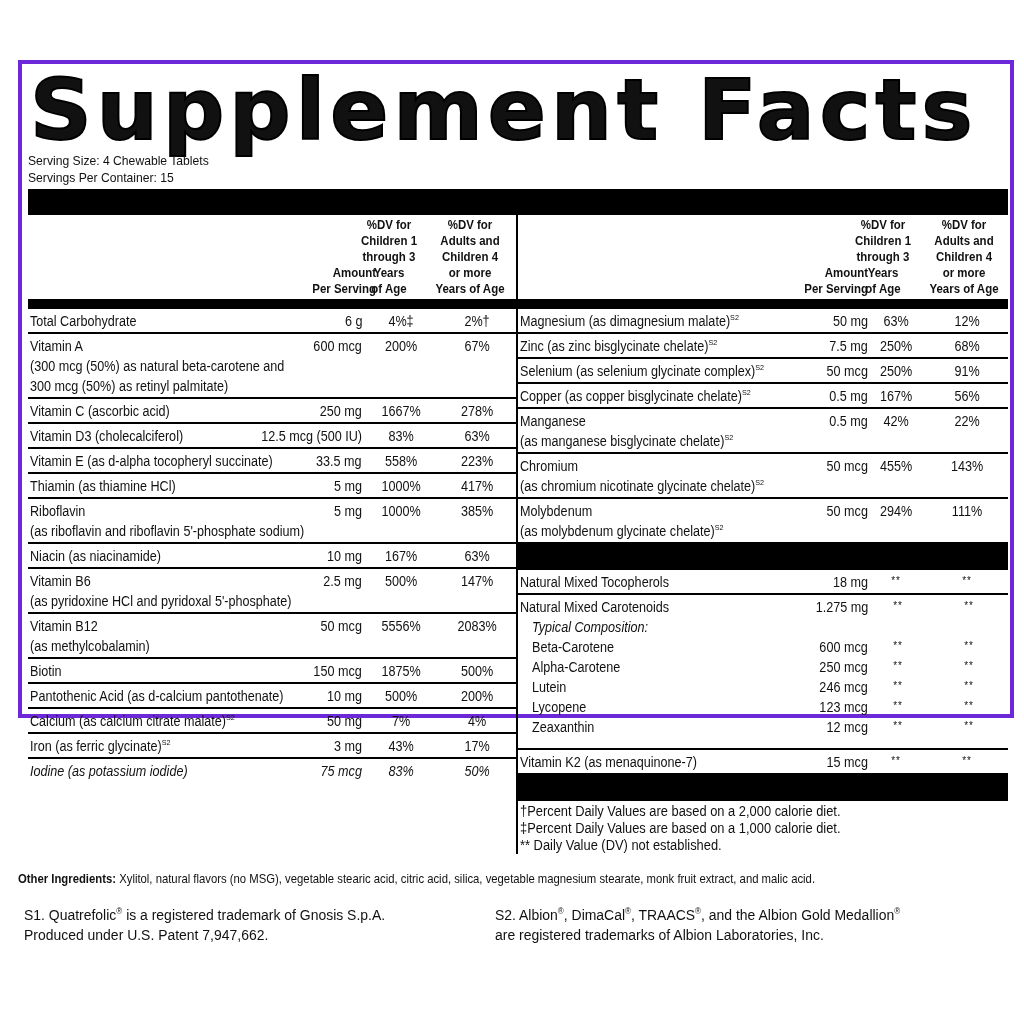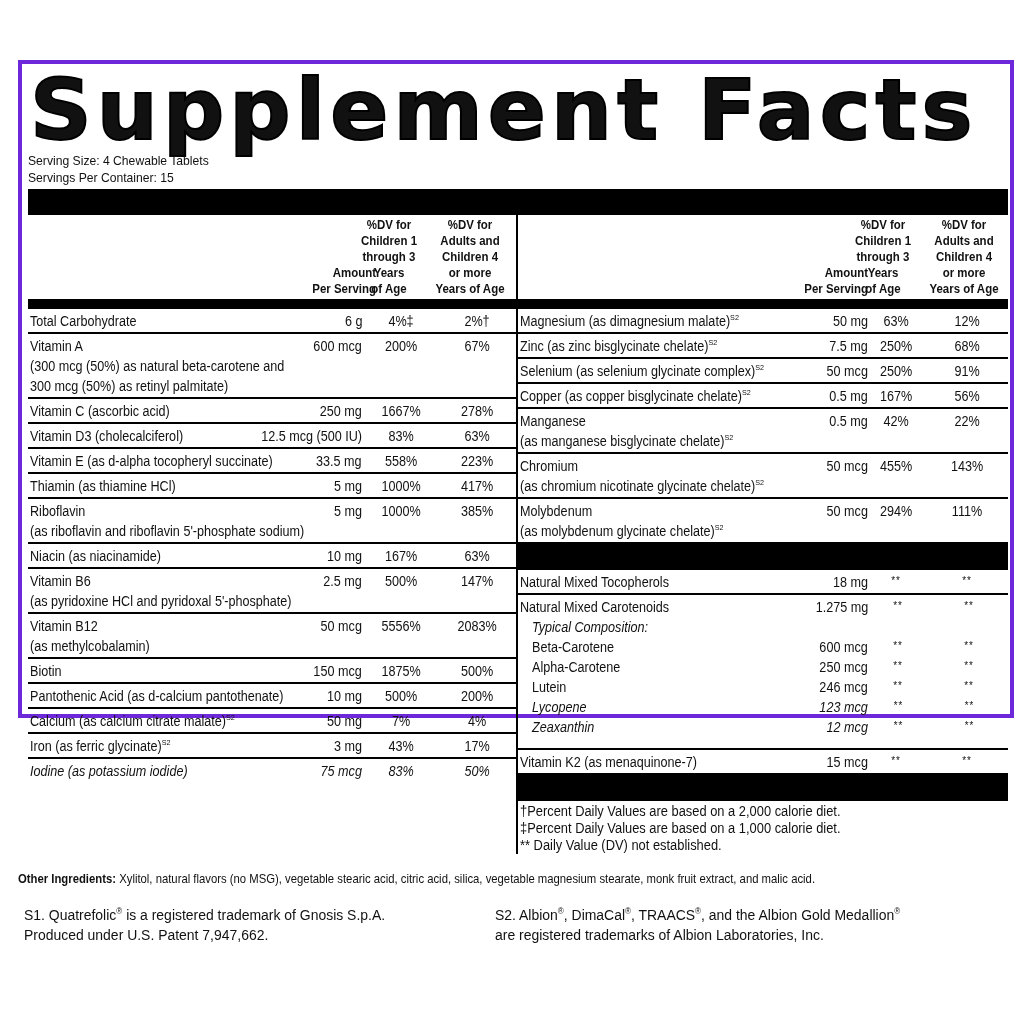--- a/index.html
+++ b/index.html
@@ -313,27 +313,27 @@
             <span class="amt">250 mcg</span>
             <span class="p1"><span class="stars">**</span></span>
             <span class="p2"><span class="stars">**</span></span>
           </div>
           <div class="subrow" style="padding-left: 12px;">
             <span class="nm">Lutein</span>
             <span class="amt">246 mcg</span>
             <span class="p1"><span class="stars">**</span></span>
             <span class="p2"><span class="stars">**</span></span>
           </div>
-          <div class="subrow" style="padding-left: 12px; font-style: italic;">
+          <div class="subrow" style="padding-left: 12px;">
             <span class="nm">Lycopene</span>
             <span class="amt">123 mcg</span>
             <span class="p1"><span class="stars">**</span></span>
             <span class="p2"><span class="stars">**</span></span>
           </div>
-          <div class="subrow" style="padding-left: 12px; font-style: italic;">
+          <div class="subrow" style="padding-left: 12px;">
             <span class="nm">Zeaxanthin</span>
             <span class="amt">12 mcg</span>
             <span class="p1"><span class="stars">**</span></span>
             <span class="p2"><span class="stars">**</span></span>
           </div>
         </div>
     </div>
 
     <div class="row">
       <span class="nm">Vitamin K2 (as menaquinone-7)</span>

